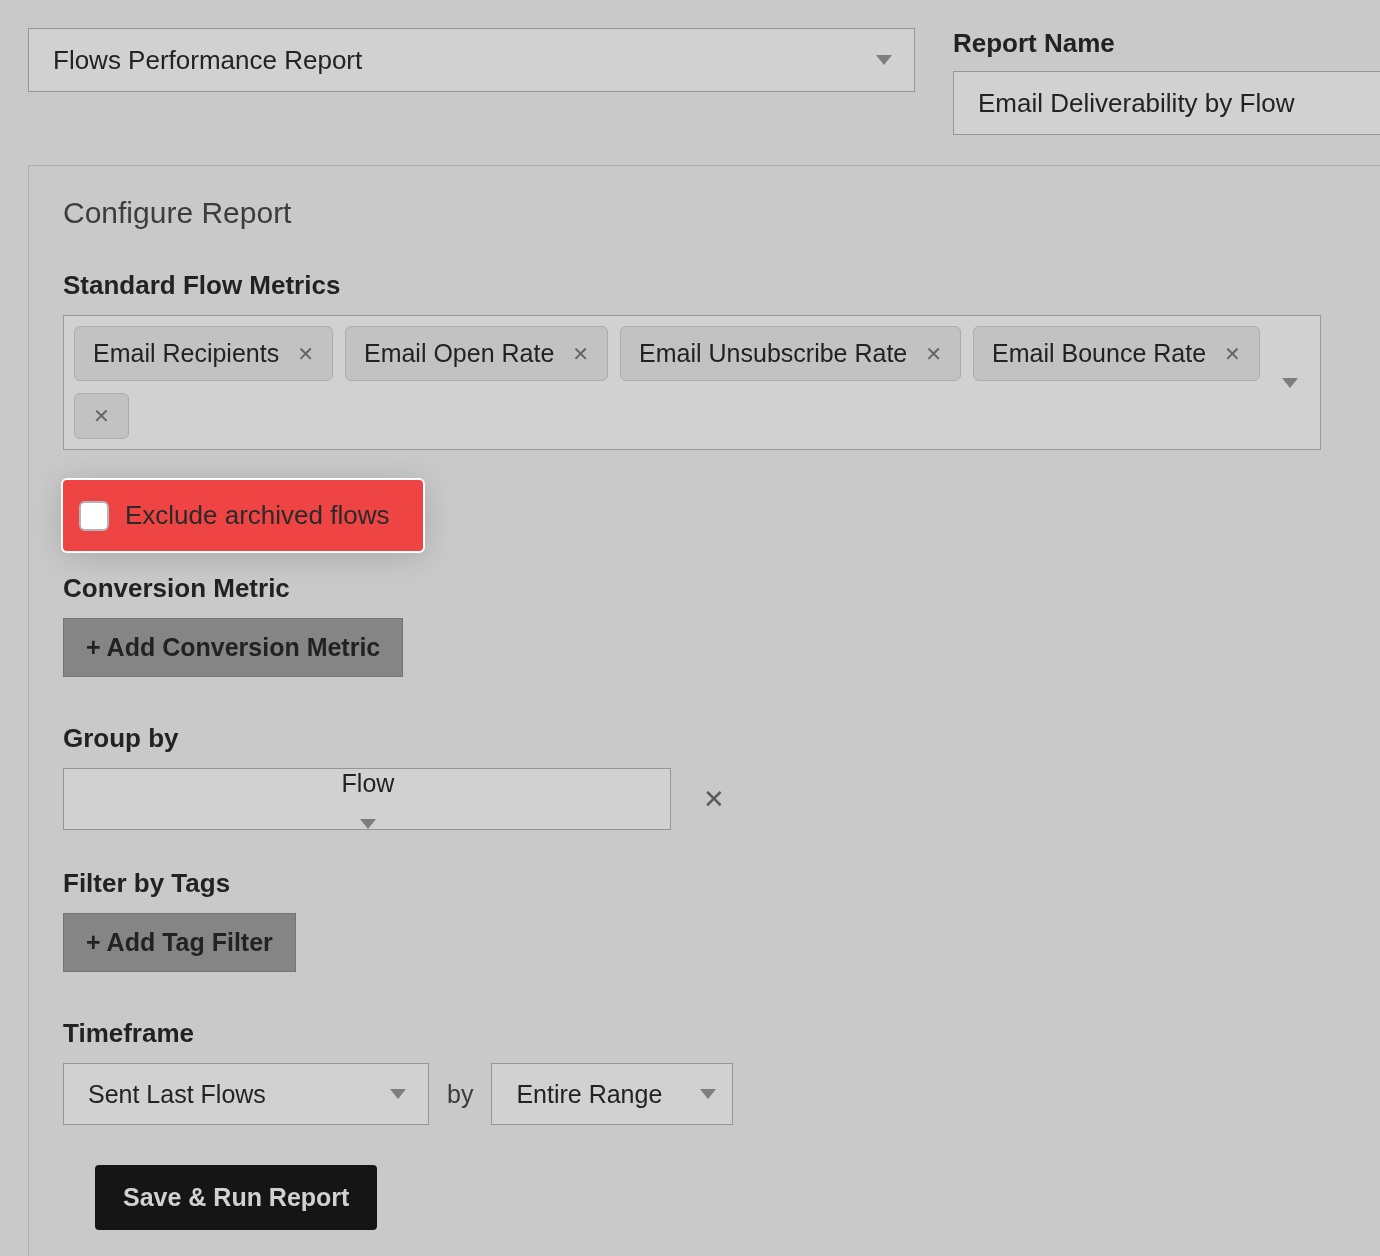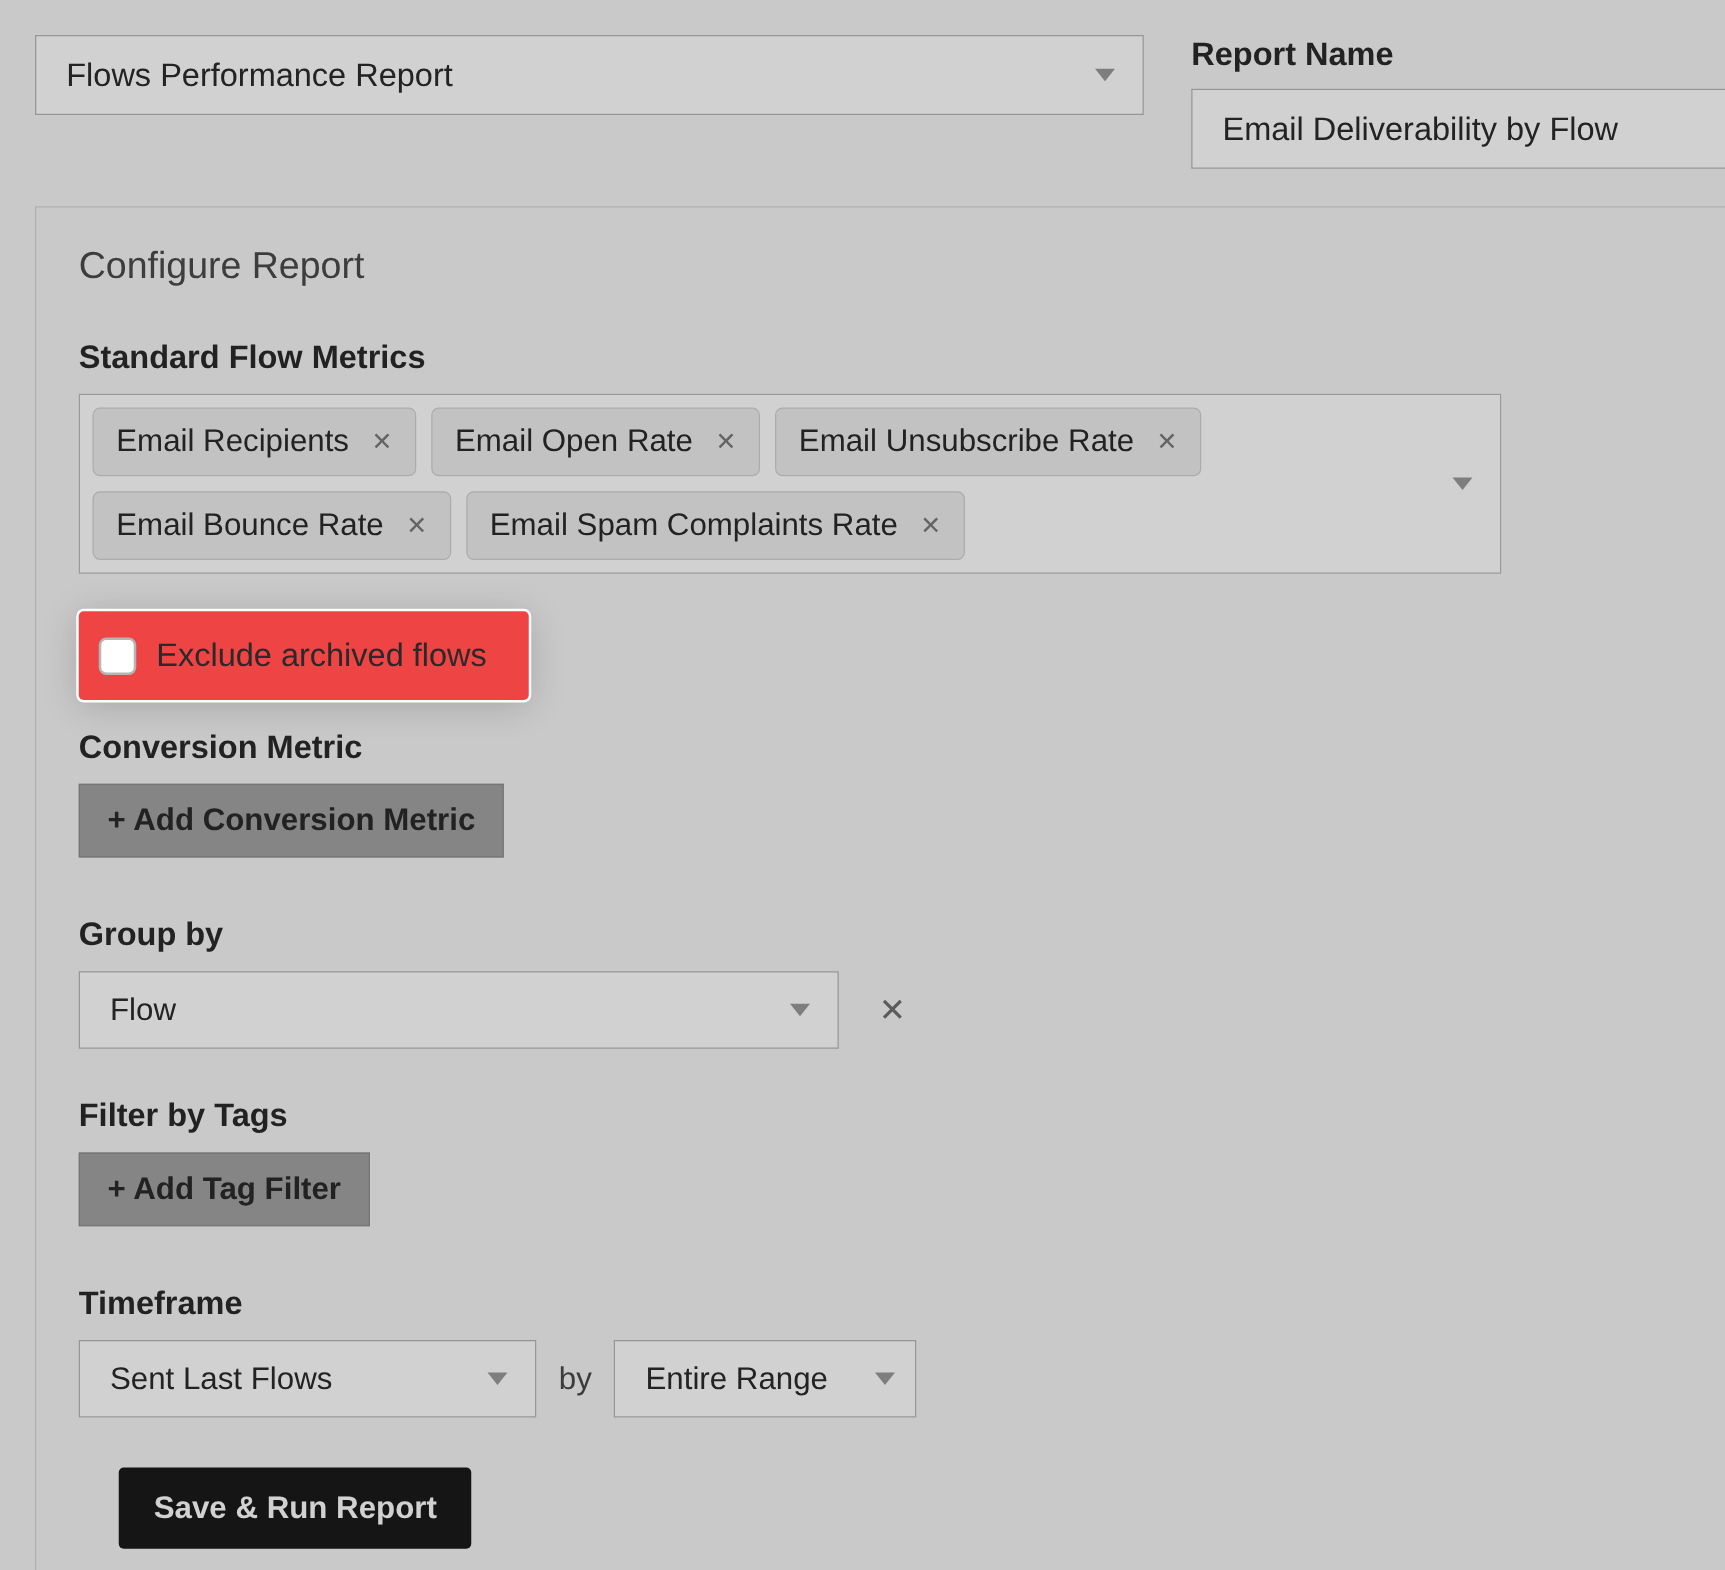--- a/index.html
+++ b/index.html
@@ -80,21 +80,21 @@
   }
   .section-label {
     font-size: 26px;
     font-weight: 600;
     color: #2a2a2a;
     margin-bottom: 14px;
   }
   .metrics-box {
     border: 1px solid #bcbcbc;
     background: #fff;
-    width: 1138px;
+    width: 1258px;
     padding: 10px 56px 10px 10px;
     position: relative;
     display: flex;
     flex-wrap: wrap;
     gap: 12px 12px;
     margin-bottom: 30px;
   }
   .metrics-box .caret {
     position: absolute;
     right: 22px;
@@ -155,21 +155,21 @@
     cursor: pointer;
     margin-bottom: 38px;
   }
   .section { margin-bottom: 8px; }
   .groupby-row {
     display: flex;
     align-items: center;
     gap: 32px;
     margin-bottom: 38px;
   }
-  .groupby-select { width: 608px; }
+  .groupby-select { width: 608px; flex-direction: column; }
   .groupby-x {
     font-size: 26px;
     color: #6f6f6f;
     cursor: pointer;
   }
   .timeframe-row {
     display: flex;
     align-items: center;
     gap: 18px;
     margin-bottom: 40px;
@@ -227,21 +227,20 @@
         </span>
         <span class="chip">
           <span>Email Unsubscribe Rate</span>
           <span class="chip-x">✕</span>
         </span>
         <span class="chip">
           <span>Email Bounce Rate</span>
           <span class="chip-x">✕</span>
         </span>
         <span class="chip">
-          <span>Email Spam Complaints Rate</span>
           <span class="chip-x">✕</span>
         </span>
         <span class="caret"></span>
       </div>
     </div>
 
     <div class="checkbox-row">
       <div class="checkbox"></div>
       <div class="checkbox-label">Exclude archived flows</div>
     </div>

